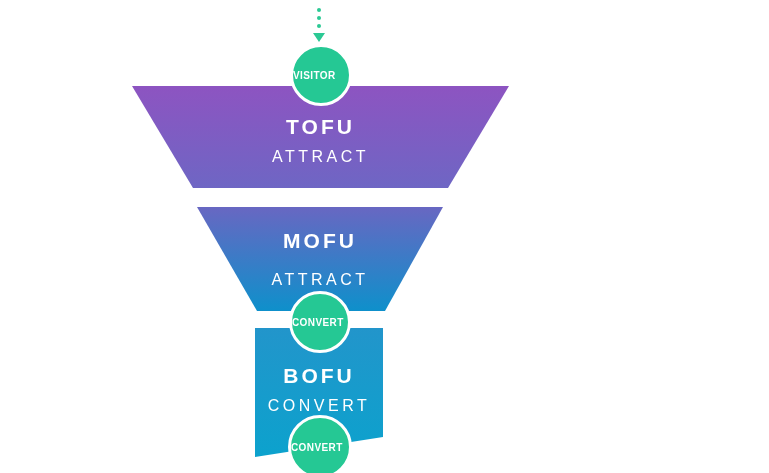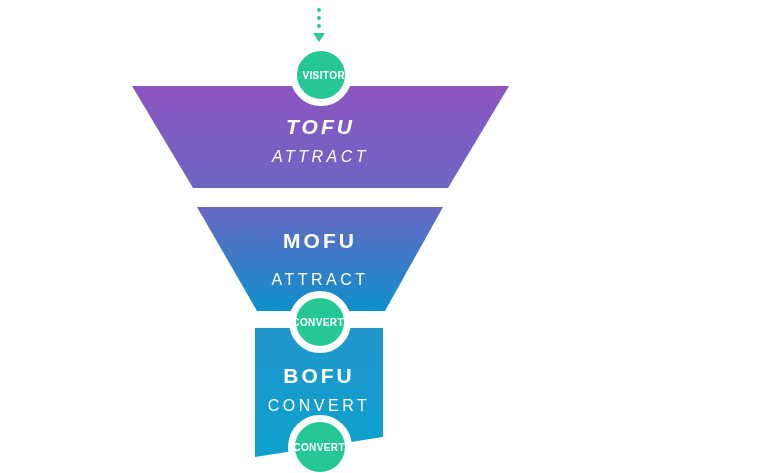--- a/index.html
+++ b/index.html
@@ -18,41 +18,41 @@
     align-items:center;justify-content:center;color:#ffffff;text-align:center;}
   .stage-tofu{left:132px;top:86px;width:377px;height:102px;
     clip-path:polygon(0 0,100% 0,calc(100% - 61px) 100%,61px 100%);padding-top:8px;box-sizing:border-box;}
   .stage-mofu{left:197px;top:207px;width:246px;height:104px;
     clip-path:polygon(0 0,100% 0,calc(100% - 58px) 100%,60px 100%);gap:9px;}
   .stage-bofu{left:255px;top:328px;width:128px;height:129px;
     clip-path:polygon(0 0,100% 0,100% 84.5%,0 100%);padding-bottom:6px;box-sizing:border-box;}
   .code{font-size:21px;font-weight:bold;letter-spacing:3px;line-height:1.1;}
   .action{font-size:16px;font-weight:normal;letter-spacing:3.5px;line-height:1.2;margin-top:9px;text-align:center;}
   
-  .circle{position:absolute;z-index:2;border-radius:50%;border:7px solid #7f1d1d;
-    box-sizing:border-box;display:flex;align-items:center;justify-content:flex-end;}
+  .circle{position:absolute;z-index:2;border-radius:50%;border:3px solid #7f1d1d;
+    box-sizing:border-box;display:flex;align-items:center;justify-content:flex-start;}
   .circle span{color:#ffffff;font-size:10px;font-weight:bold;letter-spacing:0.4px;white-space:nowrap;}
   .circle-visitor{left:290px;top:44px;width:62px;height:62px;}
   .circle-lead{left:290px;top:170px;width:60px;height:60px;}
   .circle-prospect{left:289px;top:291px;width:62px;height:62px;}
   .circle-customer{left:288px;top:415px;width:64px;height:64px;}
 </style>
 </head>
 <body>
 
 <div class="canvas">
 
   <div class="arrow">
     <span class="dot" style="background: rgb(43, 201, 148);"></span>
     <span class="dot" style="background: rgb(43, 201, 148);"></span>
     <span class="dot" style="background: rgb(43, 201, 148);"></span>
     <span class="tri" style="border-top-color: rgb(43, 201, 148);"></span>
   </div>
 
-  <div class="stage stage-tofu" style="background: linear-gradient(rgb(141, 84, 193), rgb(110, 102, 196)); color: rgb(255, 255, 255); font-style: italic;">
+  <div class="stage stage-tofu" style="background: linear-gradient(rgb(141, 84, 193), rgb(110, 102, 196)); color: rgb(255, 255, 255);">
     <div class="code">TOFU</div>
     <div class="action">ATTRACT</div>
   </div>
 
   <div class="stage stage-mofu" style="background: linear-gradient(rgb(104, 103, 194), rgb(14, 144, 203)); color: rgb(255, 255, 255);">
     <div class="code">MOFU</div>
     <div class="action">ATTRACT</div>
   </div>
 
   <div class="stage stage-bofu" style="background: linear-gradient(rgb(34, 149, 203), rgb(12, 162, 205)); color: rgb(255, 255, 255);">

